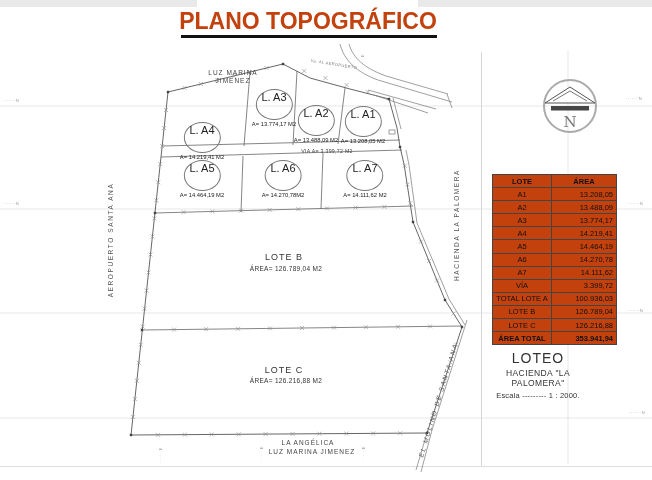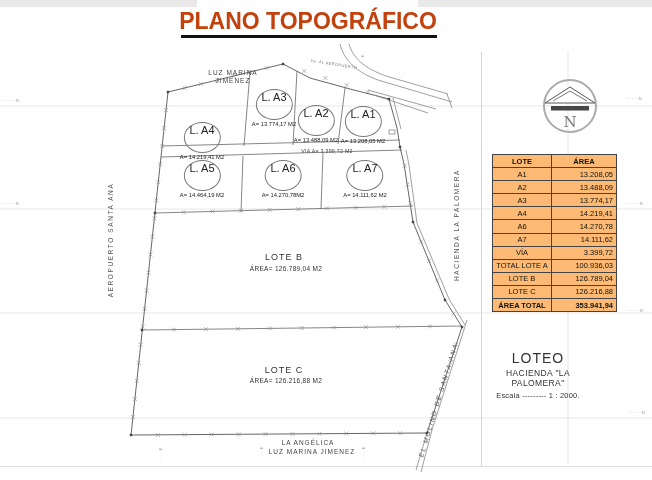--- a/index.html
+++ b/index.html
@@ -15,21 +15,21 @@
   .side-label{font-size:6.5px;color:#555;letter-spacing:1.6px;white-space:nowrap;}
   .neigh{font-size:6.5px;color:#444;letter-spacing:1px;text-align:center;line-height:1.25;}
   .lot{position:absolute;transform:translate(-50%,-50%);text-align:center;}
   .lot-ellipse{display:inline-block;border:1px solid #777;border-radius:50%;
                padding:1px 5px 16px 5px;font-size:11px;color:#222;background:transparent;}
   .lot-area{display:block;margin-top:1px;font-size:5.8px;color:#222;white-space:nowrap;}
   .bigname{font-size:9px;color:#333;letter-spacing:1px;}
   .bigarea{font-size:6.5px;color:#333;letter-spacing:.3px;}
   #via-label{font-size:5.2px;color:#444;letter-spacing:.3px;}
   #road-label{font-size:4px;color:#777;letter-spacing:.4px;transform:translate(-50%,-50%) rotate(9deg);}
-  table#area-table{position:absolute;left:492px;top:154px;border-collapse:collapse;background:#fdba74;}
+  table#area-table{position:absolute;left:492px;top:174px;border-collapse:collapse;background:#c2410c;}
   #area-table th,#area-table td{border:1px solid #444;font-size:7.5px;height:12.1px;
       padding:0 3px;white-space:nowrap;color:#111;}
   #area-table th{width:52px;font-weight:bold;text-align:center;}
   #area-table th+th{width:58px;}
   #area-table td:first-child{text-align:center;}
   #area-table td:last-child{text-align:right;}
   #area-table tr.total td{font-weight:bold;}
   #titleblock{left:480px;top:350px;width:116px;text-align:center;color:#333;}
   #tb-line1{font-size:14px;letter-spacing:1px;}
   #tb-line2{font-size:8.5px;letter-spacing:.4px;margin-top:2px;}
@@ -233,20 +233,24 @@
         </tr>
         <tr>
           <td>A3</td>
           <td>13.774,17</td>
         </tr>
         <tr>
           <td>A4</td>
           <td>14.219,41</td>
         </tr>
         <tr>
+          <td>A5</td>
+          <td>14.464,19</td>
+        </tr>
+        <tr>
           <td>A6</td>
           <td>14.270,78</td>
         </tr>
         <tr>
           <td>A7</td>
           <td>14.111,62</td>
         </tr>
         <tr>
           <td>VÍA</td>
           <td>3.399,72</td>

